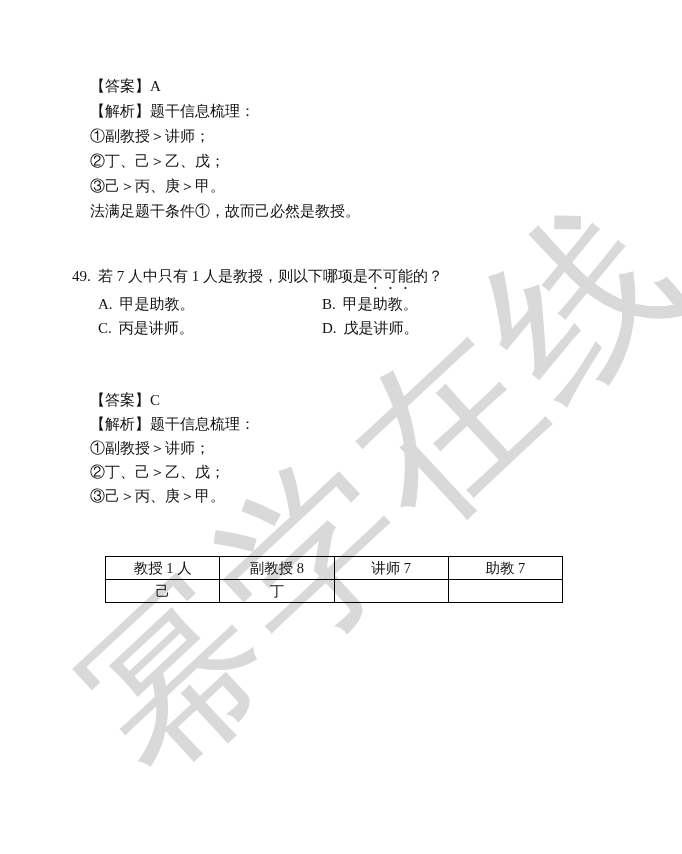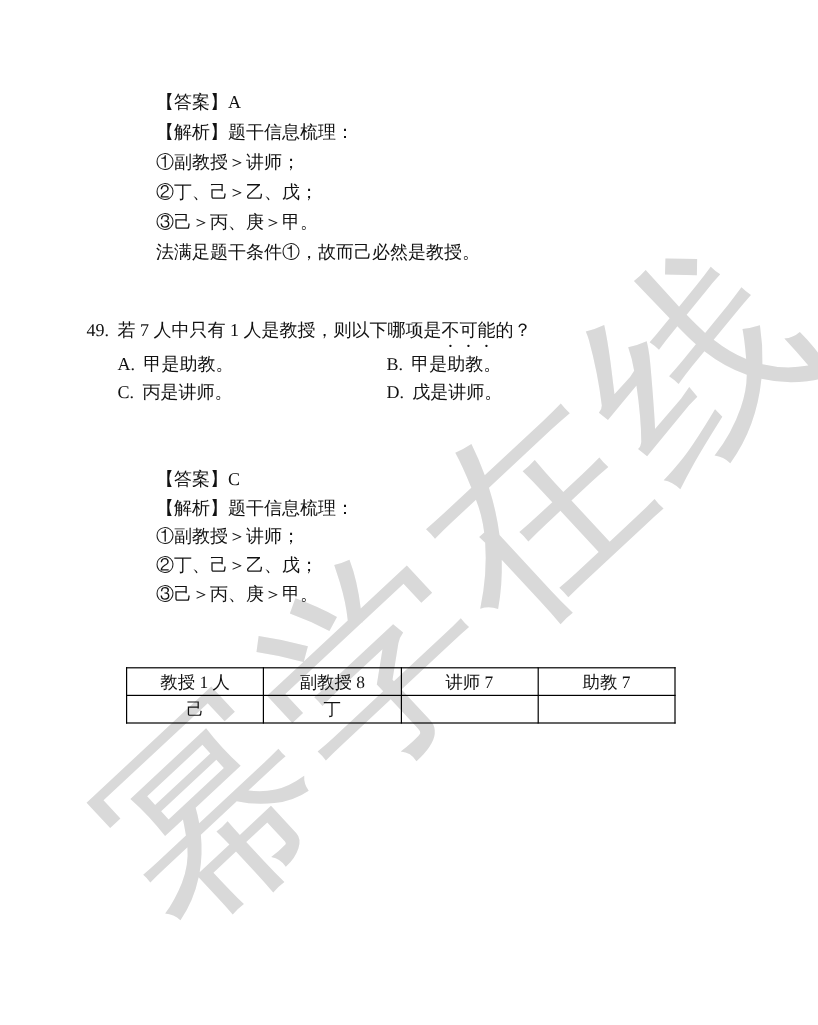--- a/index.html
+++ b/index.html
@@ -32,21 +32,20 @@
     transform-origin: center center;
     z-index: 0;
     user-select: none;
   }
   .layer {
     position: absolute;
     z-index: 1;
   }
   .expl .line {
     white-space: nowrap;
-    margin-left: 40px;
   }
   .expl-1 {
     left: 90px;
     top: 74px;
     line-height: 25px;
   }
   .expl-2 {
     left: 90px;
     top: 388px;
     line-height: 24px;

